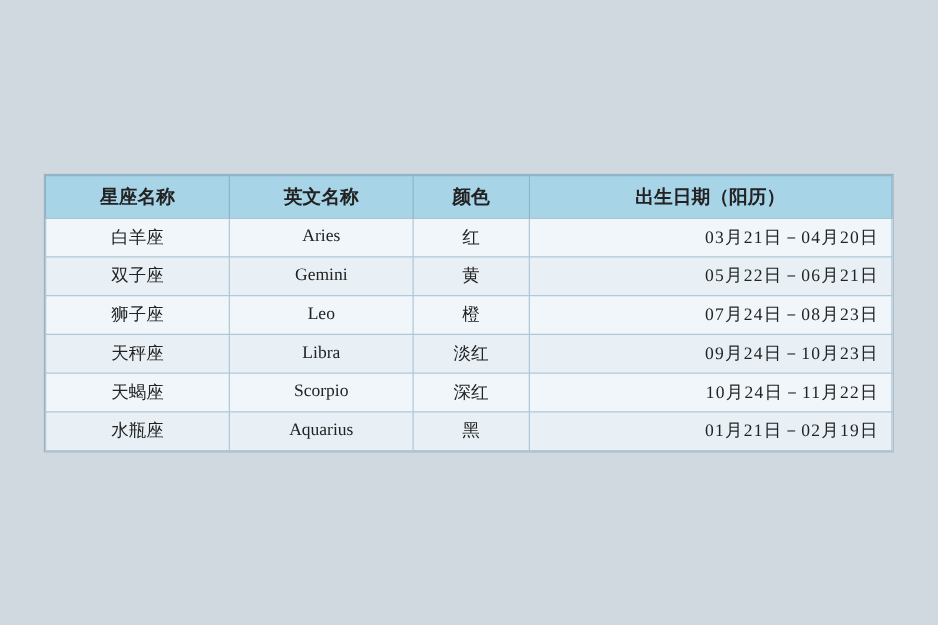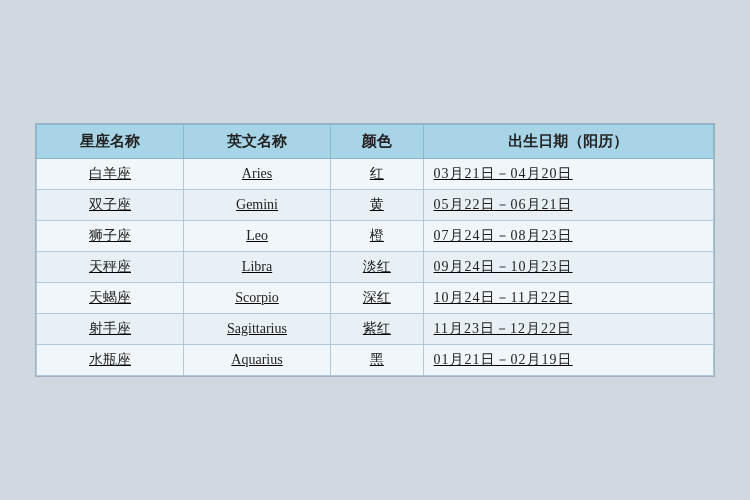--- a/index.html
+++ b/index.html
@@ -38,37 +38,36 @@
       border: 1px solid #88b8cc;
       padding: 7px 10px;
       text-align: center;
       font-size: 15px;
       font-weight: bold;
       color: #222;
     }
 
     tbody tr {
       background-color: #f0f6fa;
-      text-decoration: underline;
     }
 
     tbody tr:nth-child(even) {
       background-color: #e8f0f6;
     }
 
     tbody td {
       border: 1px solid #b0c8d8;
       padding: 6px 10px;
       text-align: center;
       font-size: 14px;
       color: #222;
     }
 
     tbody td:nth-child(4) {
-      text-align: left;
+      text-align: right;
       letter-spacing: 1px;
     }
   </style>
 </head>
 <body>
 
 <div class="table-container">
   <table>
     <thead>
       <tr>
@@ -103,26 +102,20 @@
           <td>淡红</td>
           <td>09月24日－10月23日</td>
         </tr>
         <tr>
           <td>天蝎座</td>
           <td>Scorpio</td>
           <td>深红</td>
           <td>10月24日－11月22日</td>
         </tr>
         <tr>
-          <td>射手座</td>
-          <td>Sagittarius</td>
-          <td>紫红</td>
-          <td>11月23日－12月22日</td>
-        </tr>
-        <tr>
           <td>水瓶座</td>
           <td>Aquarius</td>
           <td>黑</td>
           <td>01月21日－02月19日</td>
         </tr>
       </tbody>
   </table>
 </div>
 
 </body></html>

